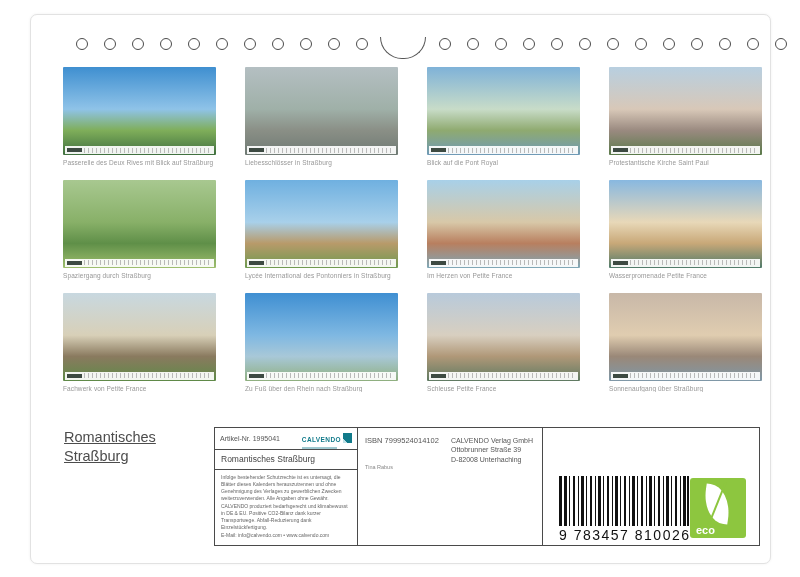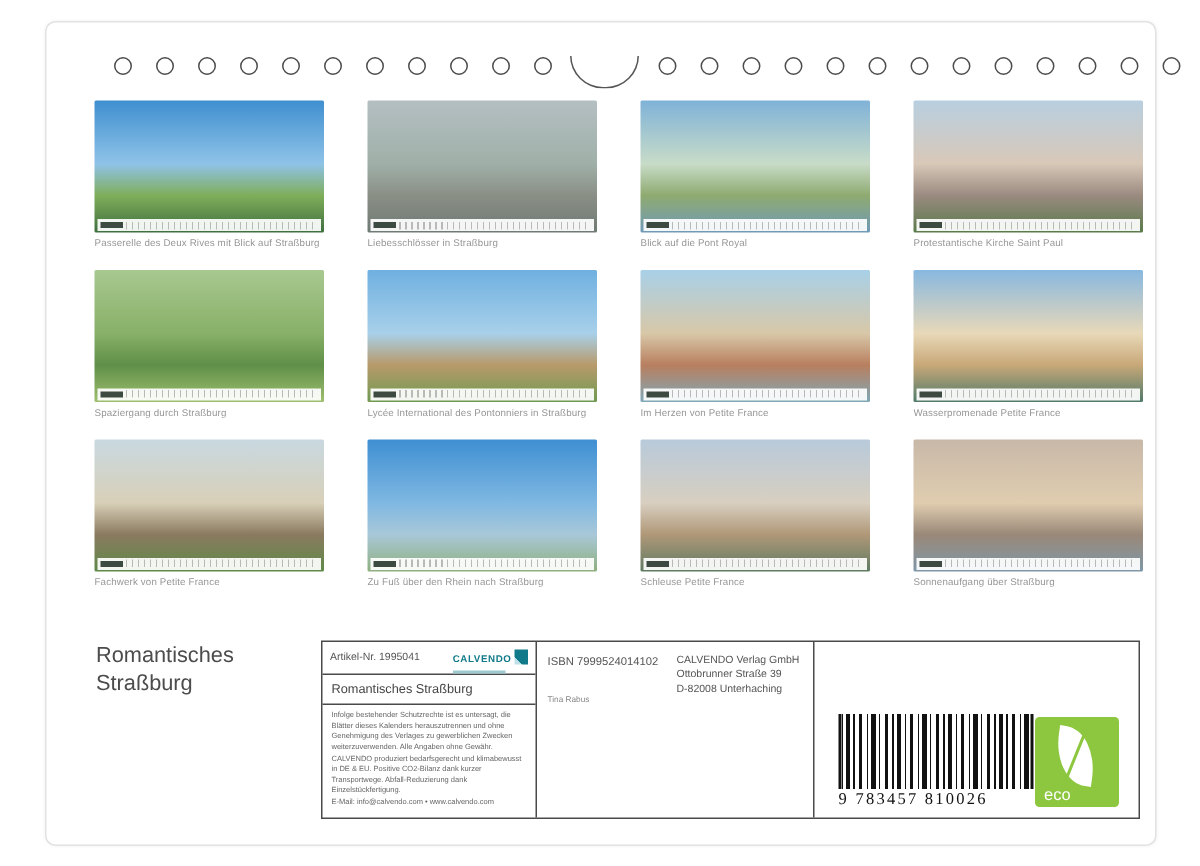--- a/index.html
+++ b/index.html
@@ -47,21 +47,21 @@
     flex:1;height:5px;
     background:repeating-linear-gradient(90deg,#b9b9b9 0 1px,transparent 1px 4px);
   }
   .cap{
     margin-top:4px;font-size:6.5px;line-height:1.2;color:#979797;
     letter-spacing:.1px;white-space:nowrap;overflow:hidden;
   }
   
   .cover-title{
     position:absolute;left:63px;top:427px;font-size:14.5px;line-height:1.3;
-    color:#4c4c4c;white-space:pre-line;
+    color:#4c4c4c;white-space:pre-line;text-decoration:underline;
   }
   .infotable{
     position:absolute;left:213px;top:426px;width:546px;height:119px;
     border:1px solid #4a4a4a;display:flex;box-sizing:border-box;background:#fff;
   }
   .cellA{width:143px;border-right:1px solid #4a4a4a;display:flex;flex-direction:column;box-sizing:border-box}
   .rowA1{height:27px;border-bottom:1px solid #4a4a4a;display:flex;align-items:center;
     justify-content:space-between;padding:0 5px;box-sizing:border-box}
   .artno{font-size:7px;color:#555}
   .cvlogo{display:flex;align-items:center;gap:2px}
@@ -78,38 +78,38 @@
   .author{position:absolute;left:7px;top:36px;font-size:5.5px;color:#888}
   .cellC{flex:1;position:relative}
   .barcode{position:absolute;left:16px;top:48px;width:128px;height:66px}
   .bars{
     width:126px;height:50px;border-left:2px solid #111;border-right:2px solid #111;
     background:repeating-linear-gradient(90deg,
       #111 0 1px,#fff 1px 3px,#111 3px 6px,#fff 6px 8px,
       #111 8px 9px,#fff 9px 12px,#111 12px 14px,#fff 14px 17px);
   }
   .bardigits{
-    margin-top:1px;font-family:Liberation Serif, serif;font-size:11px;
+    margin-top:1px;font-family:Liberation Sans, sans-serif;font-size:14px;
     color:#111;letter-spacing:1.5px;white-space:nowrap;
   }
   .ecologo{
     position:absolute;right:13px;top:50px;width:56px;height:60px;
     background:#8dc63f;border-radius:3px;overflow:hidden;
   }
   .leaf{
     position:absolute;left:14px;top:7px;width:26px;height:38px;
     background:#fff;border-radius:0 85% 0 85%;transform:rotate(8deg);
   }
   .leaf:after{
     content:"";position:absolute;left:12px;top:-4px;width:1.5px;height:46px;
     background:#8dc63f;transform:rotate(14deg);
   }
   .ecotext{
     position:absolute;left:6px;bottom:2px;color:#fff;font-size:11px;
-    font-weight:normal;line-height:1;
+    font-weight:bold;line-height:1;
   }
 </style>
 </head>
 <body>
 
 <div class="page">
 
   <div class="holes">
       <span class="hole"></span>
       <span class="hole"></span>

